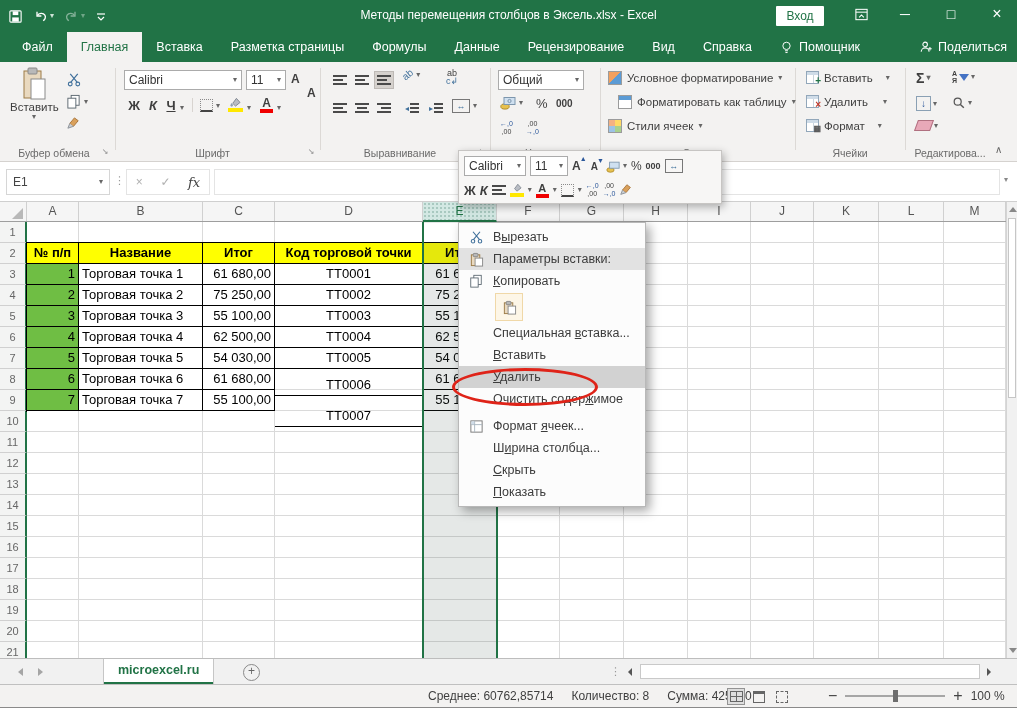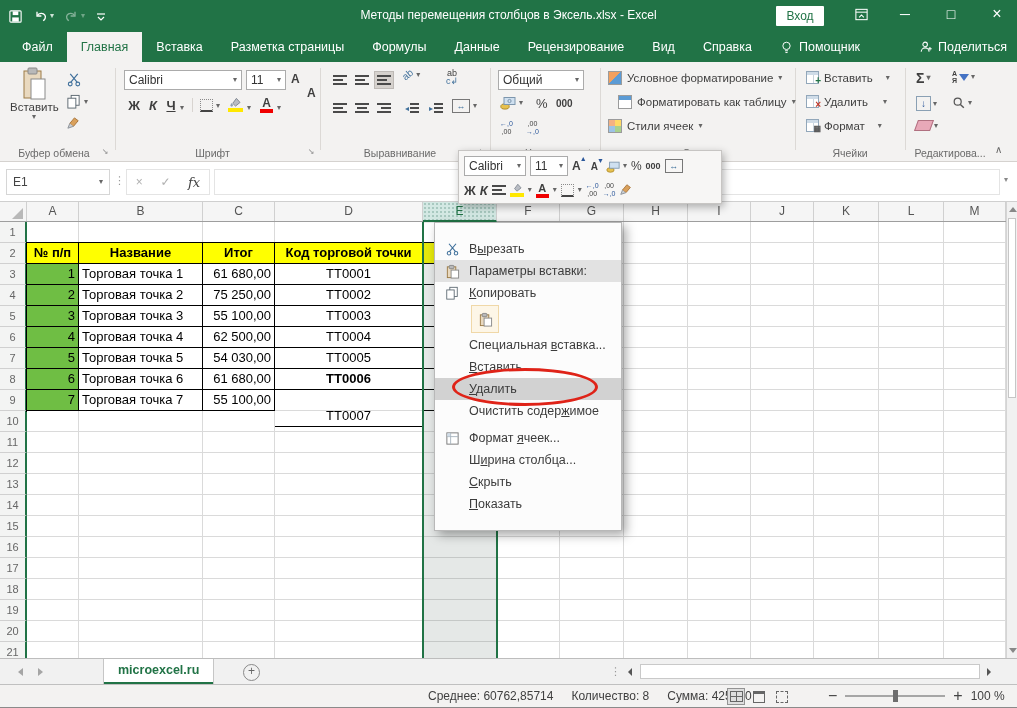--- a/index.html
+++ b/index.html
@@ -129,22 +129,22 @@
   #zoomlabel{font-size:12px;color:#3f3f3f;cursor:pointer;}
 
   
   #minibar{left:458px;top:150px;width:264px;height:54px;background:#f7f6f5;border:1px solid #c7c5c3;
            box-shadow:2px 3px 8px rgba(0,0,0,.3);box-sizing:border-box;z-index:60;}
   #minibar .r1,#minibar .r2{position:absolute;left:5px;right:5px;height:22px;display:flex;align-items:center;gap:4px;}
   #minibar .r1{top:4px;} #minibar .r2{top:28px;}
   .mbtn{display:flex;align-items:center;justify-content:center;cursor:pointer;color:#3f3f3f;}
 
   
-  #ctxmenu{left:434px;top:222px;width:188px;background:#fcfcfc;border:1px solid #b8b8b8;
-           box-shadow:4px 4px 10px rgba(0,0,0,.35);box-sizing:border-box;z-index:50;padding:15px 0;}
+  #ctxmenu{left:458px;top:222px;width:188px;background:#fcfcfc;border:1px solid #b8b8b8;
+           box-shadow:4px 4px 10px rgba(0,0,0,.35);box-sizing:border-box;z-index:50;padding:3px 0;}
   .mi{position:relative;height:22px;display:flex;align-items:center;font-size:12.5px;color:#3c3c3c;cursor:pointer;}
   .mi.hl{background:#e2e2e2;}
   .mi.hl2{background:#d2d2d2;}
   .mi .ic{width:34px;display:flex;align-items:center;justify-content:center;flex:none;}
   .mi .lbl{flex:1;white-space:nowrap;}
   .mi u{text-decoration:underline;}
   .paste-opt-row{height:30px;display:flex;align-items:center;}
   .paste-opt-btn{margin-left:36px;width:26px;height:26px;border:1px solid #f0d8a8;background:#fdf6e7;
                  display:flex;align-items:center;justify-content:center;cursor:pointer;}
   .mgap{height:5px;}
@@ -587,21 +587,21 @@
         <div class="cell code" style="left: 248px; top: 84px; width: 148px;">ТТ0004</div>
         <div class="cell val" style="left: 396px; top: 84px; width: 74px;">62 500,00</div>
         <div class="cell num" style="left: 0px; top: 105px; width: 52px;">5</div>
         <div class="cell name" style="left: 52px; top: 105px; width: 124px;">Торговая точка 5</div>
         <div class="cell val" style="left: 176px; top: 105px; width: 72px;">54 030,00</div>
         <div class="cell code" style="left: 248px; top: 105px; width: 148px;">ТТ0005</div>
         <div class="cell val" style="left: 396px; top: 105px; width: 74px;">54 030,00</div>
         <div class="cell num" style="left: 0px; top: 126px; width: 52px;">6</div>
         <div class="cell name" style="left: 52px; top: 126px; width: 124px;">Торговая точка 6</div>
         <div class="cell val" style="left: 176px; top: 126px; width: 72px;">61 680,00</div>
-        <div class="cell code" style="left: 248px; top: 126px; width: 148px; font-weight: bold;">ТТ0006</div>
+        <div class="cell code" style="left: 248px; top: 132px; width: 148px;">ТТ0006</div>
         <div class="cell val" style="left: 396px; top: 126px; width: 74px;">61 680,00</div>
         <div class="cell num" style="left: 0px; top: 147px; width: 52px;">7</div>
         <div class="cell name" style="left: 52px; top: 147px; width: 124px;">Торговая точка 7</div>
         <div class="cell val" style="left: 176px; top: 147px; width: 72px;">55 100,00</div>
         <div class="cell code" style="left: 248px; top: 147px; width: 148px; margin-top: 16px;">ТТ0007</div>
         <div class="cell val" style="left: 396px; top: 147px; width: 74px;">55 100,00</div>
       </div>
       <div id="selcol" style="left: 423px; top: 20px; width: 74px; height: 436px;"></div>
       <div id="active-cell" style="left: 424px; top: 21px; width: 72px; height: 19px;"></div>
       <div id="selcol-left" style="left: 422px; top: 20px; height: 436px;"></div>

